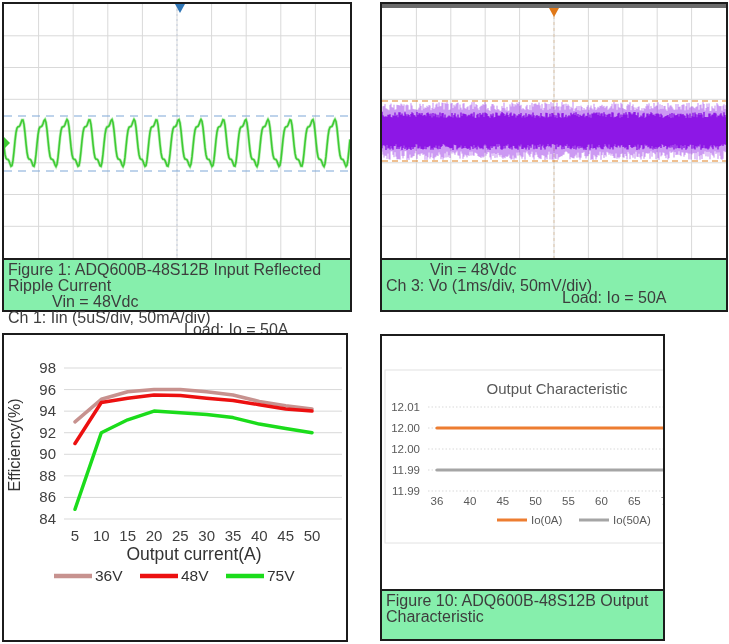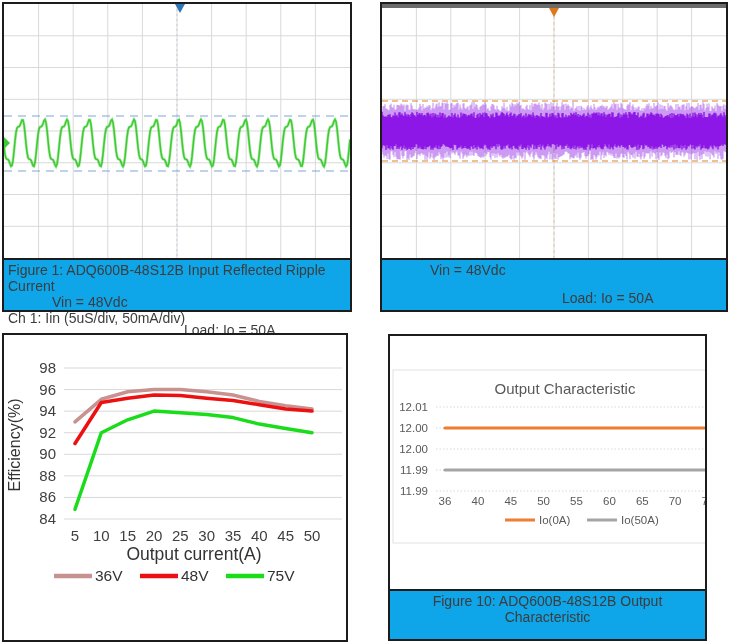--- a/index.html
+++ b/index.html
@@ -3,24 +3,24 @@
 <meta charset="utf-8">
 <style>
   html,body{margin:0;padding:0;background:#fff;}
   .canvas{position:relative;width:729px;height:644px;background:#fff;
           font-family:"Liberation Sans", sans-serif;overflow:hidden;}
   .panel{position:absolute;border:2px solid #1c1c1c;background:#fff;
          display:flex;flex-direction:column;box-sizing:border-box;}
   .p1{left:2px;top:2px;width:350px;height:310px;}
   .p2{left:380px;top:2px;width:348px;height:310px;}
   .p3{left:2px;top:333px;width:346px;height:309px;}
-  .p4{left:388px;top:334px;width:319px;height:307px;text-align:center;}
+  .p4{left:380px;top:334px;width:285px;height:307px;}
   .figbody{flex:1;position:relative;background:#fff;overflow:hidden;}
-  .caption{border-top:2px solid #1c1c1c;background:#0ea5e9;color:#3d3d3d;
-           font-size:14px;line-height:16px;padding:2px 4px;box-sizing:border-box;}
+  .caption{border-top:2px solid #1c1c1c;background:#86efac;color:#3d3d3d;
+           font-size:16px;line-height:16px;padding:2px 4px;box-sizing:border-box;}
   .cap3{height:52px;}
   .cap2{height:52px;}
   .p4 .cap2{height:50px;}
   .cap-mid{position:relative;height:16px;}
   .cap-mid .vin{position:absolute;left:44px;top:0;}
   .cap-mid .load{position:absolute;left:176px;top:0;margin-top:28px;}
   .cap-indent{padding-left:49px;}
   svg{display:block;}
   text{font-family:"Liberation Sans", sans-serif;}
 </style>
@@ -98,20 +98,21 @@
           <line x1="0" y1="157" x2="344" y2="157" stroke="#e08125" stroke-width="1.2" stroke-dasharray="6 4"></line>
           <polygon points="167,4 177,4 172,13" fill="#e07818"></polygon>
           <rect x="0" y="121" width="6" height="12" fill="#8d17e6"></rect>
         </svg>
     </div>
     <div class="caption cap3">
       <div class="cap-mid">
         <span class="vin">Vin = 48Vdc</span>
         <span class="load">Load: Io = 50A</span>
       </div>
+      <div>Ch 3: Vo (1ms/div, 50mV/div)</div>
     </div>
   </section>
 
   <section class="panel p3">
     <div class="figbody">
       <svg id="effchart" width="342" height="251">
           <g>
             <line x1="60" y1="184" x2="338" y2="184" stroke="#d9d9d9" stroke-width="1"></line>
             <line x1="60" y1="162.42857142857142" x2="338" y2="162.42857142857142" stroke="#d9d9d9" stroke-width="1"></line>
             <line x1="60" y1="140.85714285714286" x2="338" y2="140.85714285714286" stroke="#d9d9d9" stroke-width="1"></line>

